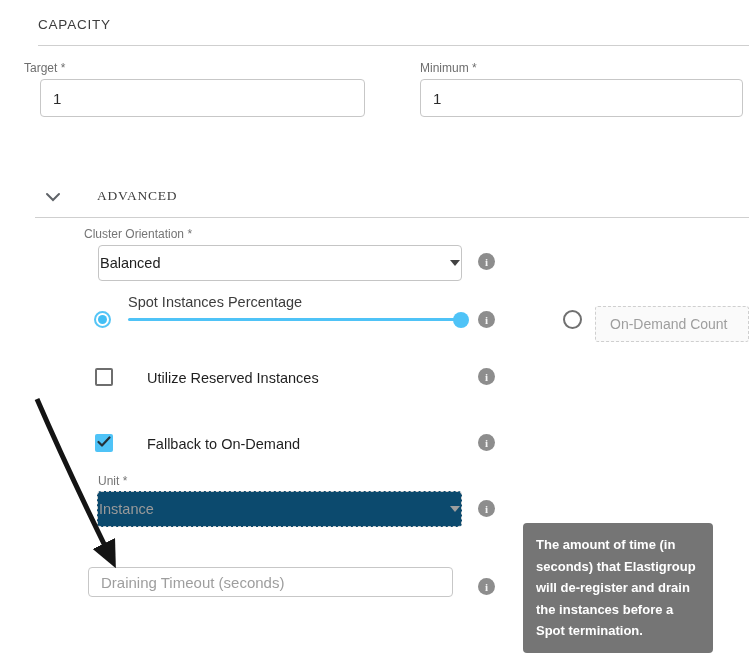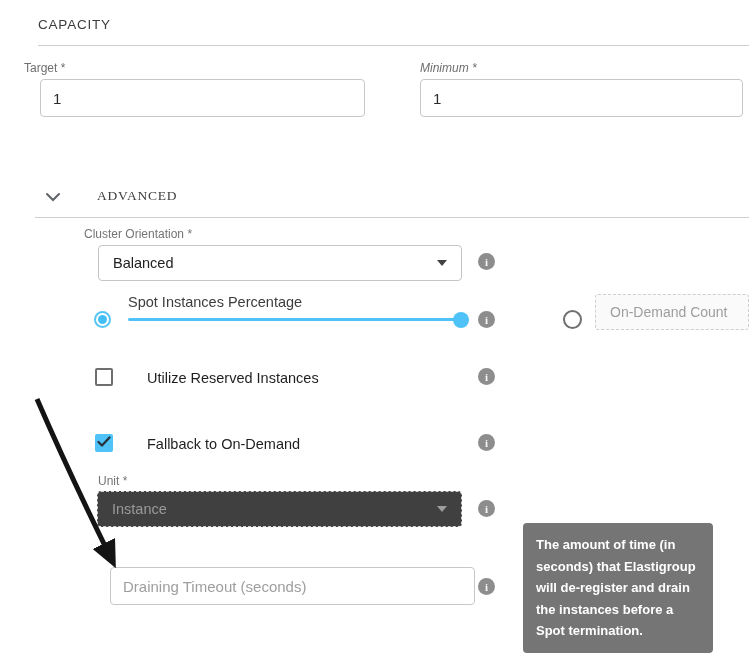--- a/index.html
+++ b/index.html
@@ -18,25 +18,25 @@
   .text-input {
     border:1px solid #c7c7c7; border-radius:4px; background:#fff;
     font-family:"Liberation Sans", sans-serif; font-size:15px; color:#2b2b2b;
     padding:0 12px; outline:none; width:100%; height:100%;
   }
   .text-input::placeholder { color:#9e9e9e; opacity:1; }
 
   
   .select-box {
     border:1px solid #c5c5c5; border-radius:4px; background:#fff;
-    display:flex; align-items:center; padding:0 14px; cursor:pointer;
+    display:flex; align-items:center; padding:0 1px; cursor:pointer;
   }
   .select-box .select-value { font-size:14.5px; color:#212121; flex:1; }
   .caret-down { width:0; height:0; border-left:5px solid transparent; border-right:5px solid transparent; border-top:6px solid #424242; }
-  .select-box.disabled { border:1px dashed #d2d2d2; background:#404040; cursor:default; }
+  .select-box.disabled { border:1px dashed #d2d2d2; background:#0c4a6e; cursor:default; }
   .select-box.disabled .select-value { color:#9a9a9a; }
   .select-box.disabled .caret-down { border-top-color:#9e9e9e; }
 
   
   .info-icon {
     width:17px; height:17px; border-radius:50%; background:#8d8d8d;
     color:#f5f5f5; font-size:11px; font-weight:bold; font-family:"Liberation Serif", serif;
     display:flex; align-items:center; justify-content:center; cursor:pointer; user-select:none;
   }
 
@@ -76,21 +76,21 @@
 <body>
 
 <div class="abs section-title" style="left:38px; top:17px;">CAPACITY</div>
 <div class="abs divider" style="left:38px; top:45px; right:0;"></div>
 
 <div class="abs field-label" style="left:24px; top:61px;">Target *</div>
 <div class="abs" style="left:40px; top:79px; width:325px; height:38px;">
   <input class="text-input" type="text" value="1" style="">
 </div>
 
-<div class="abs field-label" style="left:420px; top:61px;font-style:italic;">Minimum *</div>
+<div class="abs field-label" style="left:420px; top:61px;">Minimum *</div>
 <div class="abs" style="left:420px; top:79px; width:323px; height:38px;">
   <input class="text-input" type="text" value="1" style="">
 </div>
 
 <div class="abs" style="left:45px; top:188px; cursor:pointer;">
   <span>
     <svg width="16" height="10" viewBox="0 0 16 10">
         <path d="M2 2 L8 8 L14 2" stroke="#5f6368" stroke-width="2" fill="none" stroke-linecap="round"></path>
       </svg>
   </span>
@@ -107,21 +107,21 @@
 
 <div class="abs" style="left:128px; top:294px; width:333px; text-align:left; font-size:14.5px; color:#3d3d3d;">Spot Instances Percentage</div>
 <div class="abs radio-on" style="left:94px; top:311px;">
     <span class="dot"></span>
   </div>
 <div class="abs slider-track" style="left:128px; top:318px; width:330px;"></div>
 <div class="abs slider-thumb" style="left:453px; top:312px;"></div>
 <div class="abs info-icon" style="left:478px; top:311px;">i</div>
 
 <div class="abs radio-off" style="left:563px; top:310px;"></div>
-<div class="abs" style="left:595px; top:294px; width:154px; height:36px;">
+<div class="abs" style="left:595px; top:306px; width:154px; height:36px;">
   <input class="dashed-input" type="text" disabled="" placeholder="On-Demand Count" style="">
 </div>
 
 <div class="abs checkbox unchecked" style="left:95px; top:368px;"></div>
 <div class="abs check-label" style="left:127px; top:370px;">Utilize Reserved Instances</div>
 <div class="abs info-icon" style="left:478px; top:368px;">i</div>
 
 <div class="abs checkbox checked" style="left:95px; top:434px;">
   <span>
     <svg width="14" height="12" viewBox="0 0 14 12">
@@ -132,21 +132,21 @@
 <div class="abs check-label" style="left:127px; top:436px;">Fallback to On-Demand</div>
 <div class="abs info-icon" style="left:478px; top:434px;">i</div>
 
 <div class="abs small-label" style="left:98px; top:474px;">Unit *</div>
 <div class="abs select-box disabled" style="left:97px; top:491px; width:365px; height:36px;">
   <span class="select-value">Instance</span>
   <span class="caret-down"></span>
 </div>
 <div class="abs info-icon" style="left:478px; top:500px;">i</div>
 
-<div class="abs" style="left:110px; top:567px; width:365px; height:38px;">
+<div class="abs" style="left:88px; top:567px; width:365px; height:30px;">
   <input class="text-input" type="text" placeholder="Draining Timeout (seconds)" style="">
 </div>
 <div class="abs info-icon" style="left:478px; top:578px;">i</div>
 
 <div class="abs tooltip" style="left:523px; top:523px; width:190px; min-height:130px;">The amount of time (in seconds) that Elastigroup will de-register and drain the instances before a Spot termination.</div>
 
 <svg class="abs overlay" style="left:0; top:0; z-index:9;" width="749" height="671" viewBox="0 0 749 671">
   <defs>
     <marker id="ah" markerWidth="5.5" markerHeight="5" refX="1" refY="2.5" orient="auto">
       <path d="M0,0 L5.5,2.5 L0,5 z" fill="#141414"></path>

